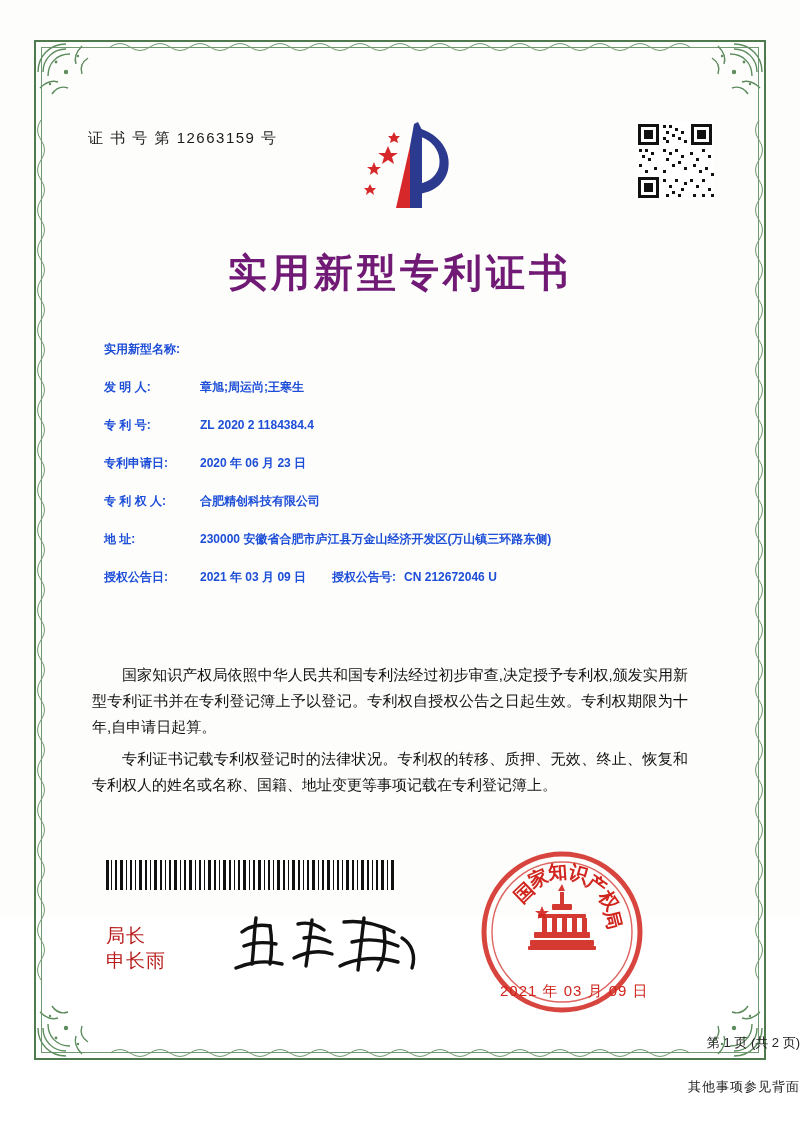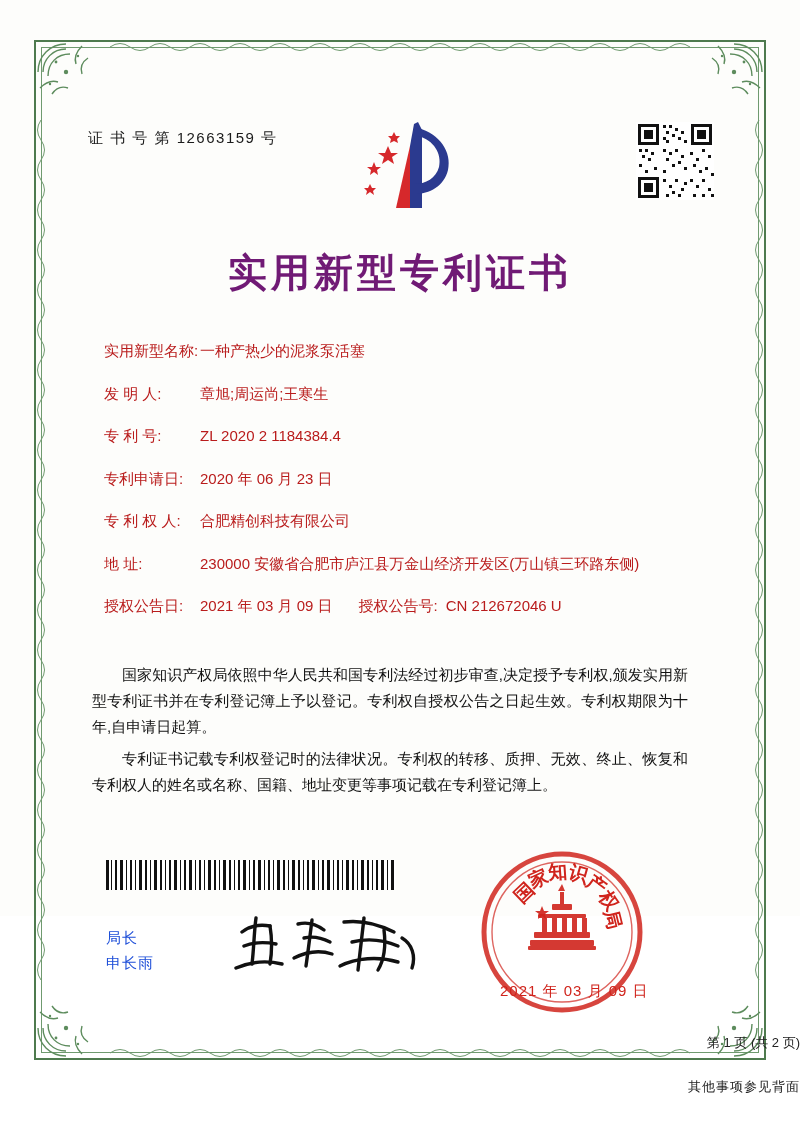--- a/index.html
+++ b/index.html
@@ -97,23 +97,24 @@
   
   .fields {
     position: absolute;
     left: 104px; top: 340px;
     width: 600px;
   }
   .field-row {
     display: flex;
     align-items: flex-start;
     margin-bottom: 20px;
-    font-size: 15px;
+    font-size: 12px;
     line-height: 1.5;
-    color: #b91c1c;
+    color: #1d4ed8;
+    font-weight: bold;
   }
   .field-label {
     width: 96px;
     flex: 0 0 96px;
     white-space: nowrap;
   }
   .field-label.sp3 { letter-spacing: 0; }
   .field-value {
     flex: 1;
     word-break: break-all;
@@ -148,24 +149,25 @@
   .barcode {
     position: absolute;
     left: 106px; top: 860px;
     width: 290px; height: 30px;
   }
 
   
   .sig-label {
     position: absolute;
     left: 106px; top: 925px;
-    font-size: 15px;
+    font-size: 19px;
     line-height: 25px;
     letter-spacing: 1px;
-    color: #1d4ed8;
+    color: #b91c1c;
+    font-family: Liberation Mono, monospace;
   }
   .sig-hand {
     position: absolute;
     left: 232px; top: 908px;
     width: 190px; height: 70px;
   }
 
   
   .seal {
     position: absolute;
@@ -401,21 +403,20 @@
       </g>
     </svg>
   </div>
 
   <div class="title">实用新型专利证书</div>
 
   <div class="fields">
 
     <div class="field-row">
       <div class="field-label sp3">实用新型名称:</div>
-      <div class="field-value">一种产热少的泥浆泵活塞</div>
     </div>
 
     <div class="field-row">
       <div class="field-label">发 明 人:</div>
       <div class="field-value">章旭;周运尚;王寒生</div>
     </div>
 
     <div class="field-row">
       <div class="field-label">专 利 号:</div>
       <div class="field-value">ZL 2020 2 1184384.4</div>

